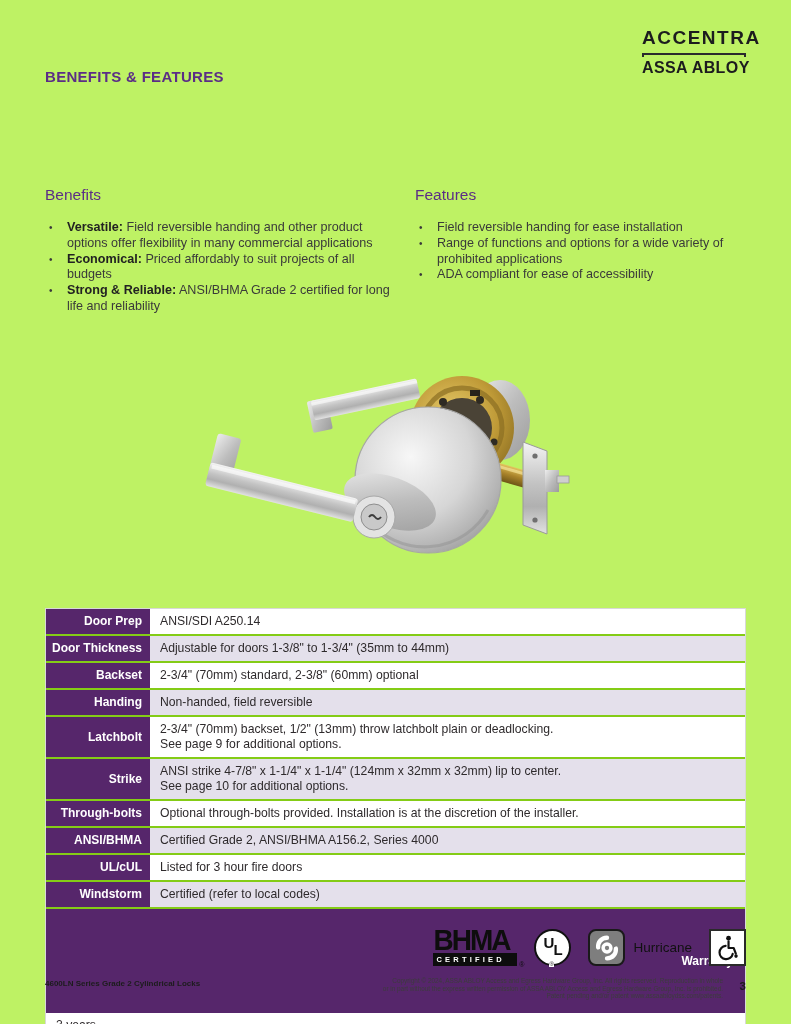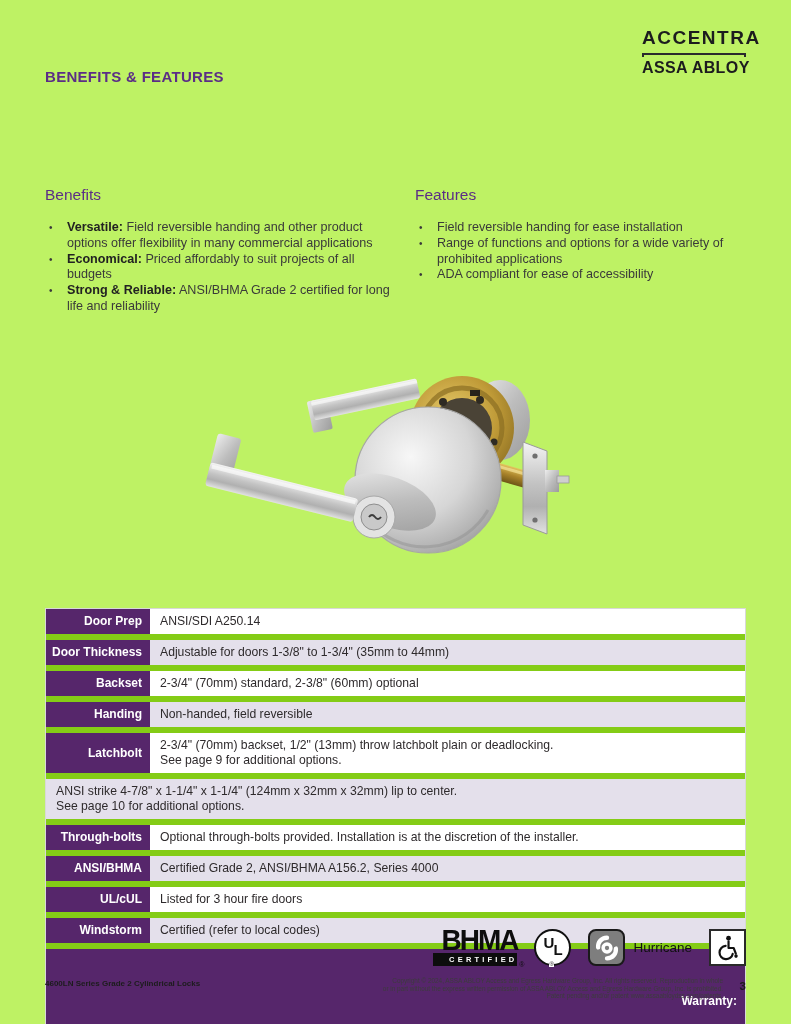--- a/index.html
+++ b/index.html
@@ -31,32 +31,32 @@
   ul.bullets li { position:relative; padding-left:22px; font-size:12.6px; line-height:15.8px; color:#3a3a3a; }
   ul.bullets li::before { content:"\2022"; position:absolute; left:4px; top:0; font-size:10px; color:#3a3a3a; }
   ul.bullets li b { color:#222; }
 
   
   .product { position:absolute; left:178px; top:350px; width:482px; height:224px; }
 
   
   .spec-heading { position:absolute; top:584px; left:45px; font-size:15.5px; font-weight:500; color:var(--purple-heading);margin-top:31px; }
   .spec-table { position:absolute; top:608px; left:45px; width:701px; border:1px solid #d8d8d8; background:#fff; }
-  .spec-row { display:flex; border-bottom:6px solid #84cc16; }
+  .spec-row { display:flex; border-bottom:2px solid #84cc16; }
   .spec-row:last-child { border-bottom:none;flex-direction:column; }
   .spec-label { flex:0 0 104px; background:var(--purple-cell); color:#fff; font-weight:700;
     font-size:12px; text-align:right; padding:5px 8px 5px 4px; line-height:15px;
     display:flex; flex-direction:column; justify-content:center; align-items:flex-end; }
   .spec-value { flex:1; padding:5px 10px; font-size:12.2px; line-height:15px; color:#2e2a2c;
     display:flex; flex-direction:column; justify-content:center; }
   .spec-row.alt .spec-value { background:var(--row-alt); }
 
   
   .certs { position:absolute; top:929px; right:45px; display:flex; align-items:center; gap:17px; }
-  .bhma { position:relative; width:84px; text-align:right; }
+  .bhma { position:relative; width:84px; text-align:left; }
   .bhma-word { font-size:28px; font-weight:800; letter-spacing:-2px; line-height:23px; color:#0d0d0d;
     transform:scaleY(1.05); }
   .bhma-bar { background:#0d0d0d; color:#fff; font-size:7.5px; font-weight:700; letter-spacing:3.2px;
     padding:2px 0 2px 3px; margin-top:1px; }
   .bhma-reg { position:absolute; right:-7px; bottom:-2px; font-size:7px; color:#0d0d0d; }
   .ul-badge { position:relative; width:37px; height:37px; border:2.5px solid #111; border-radius:50%; background:#fff; }
   .ul-badge .u { position:absolute; left:7px; top:3px; font-size:15px; font-weight:800; color:#111; }
   .ul-badge .l { position:absolute; left:17px; top:10px; font-size:15px; font-weight:800; color:#111; }
   .ul-badge .reg { position:absolute; left:13px; bottom:-3px; font-size:6px; color:#111; background:#fff; }
   .hurricane { display:flex; align-items:center; gap:8px; }
@@ -208,20 +208,21 @@
         </div>
       </div>
       <div class="spec-row">
         <div class="spec-label">Latchbolt</div>
         <div class="spec-value">
           <div>2-3/4" (70mm) backset, 1/2" (13mm) throw latchbolt plain or deadlocking.</div>
           <div>See page 9 for additional options.</div>
         </div>
       </div>
       <div class="spec-row alt">
+        <div class="spec-label">Strike</div>
         <div class="spec-value">
           <div>ANSI strike 4-7/8" x 1-1/4" x 1-1/4" (124mm x 32mm x 32mm) lip to center.</div>
           <div>See page 10 for additional options.</div>
         </div>
       </div>
       <div class="spec-row">
         <div class="spec-label">Through-bolts</div>
         <div class="spec-value">
           <div>Optional through-bolts provided. Installation is at the discretion of the installer.</div>
         </div>

